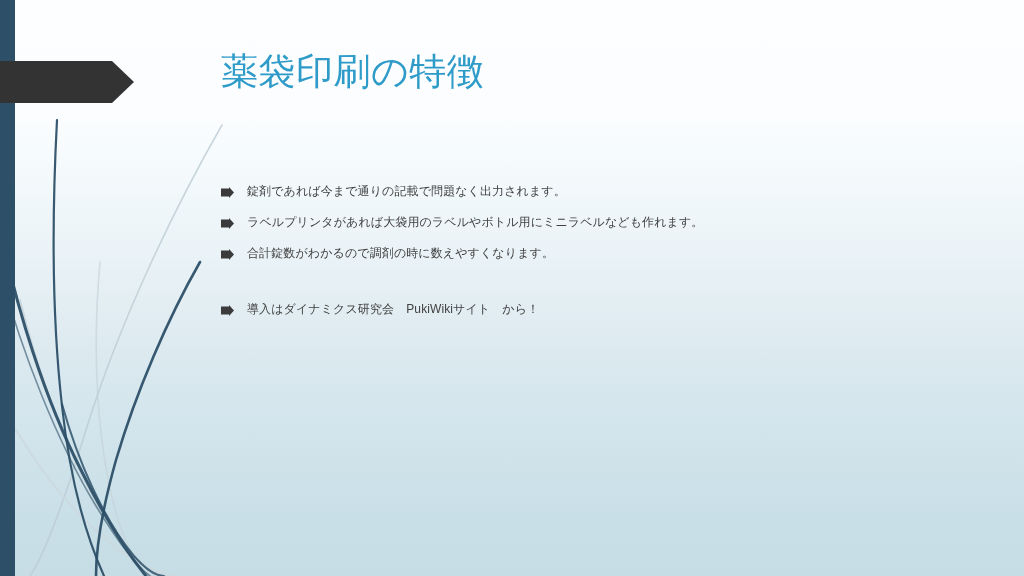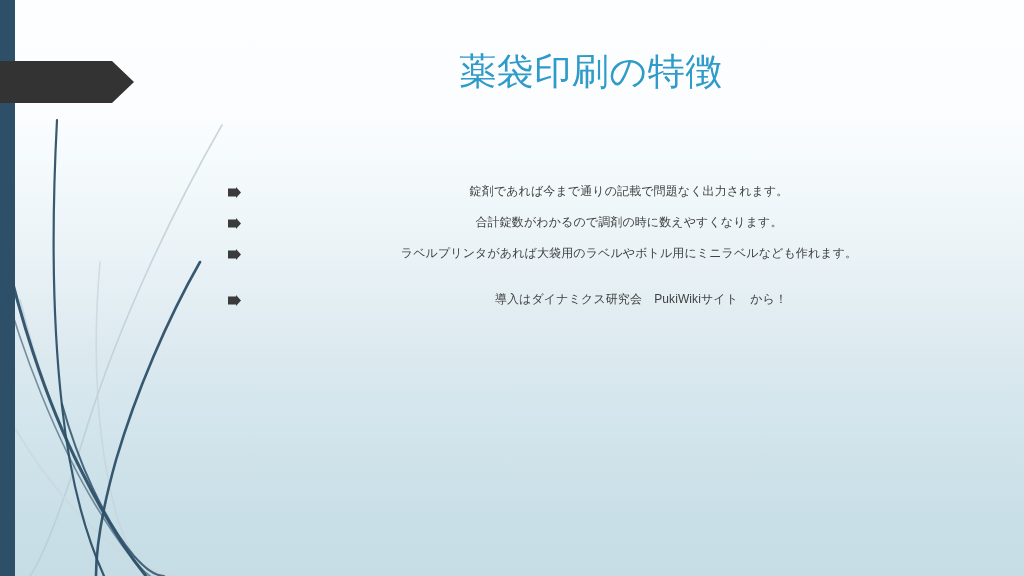--- a/index.html
+++ b/index.html
@@ -18,21 +18,20 @@
     overflow: hidden;
     background: linear-gradient(to bottom,
         #fdfeff 0%,
         #fcfdfe 18%,
         #f4fafc 30%,
         #e9f2f6 45%,
         #ddeaf0 60%,
         #d2e4ec 75%,
         #c9dfe7 90%,
         #c6dde6 100%);
-    text-align: center;
   }
 
   
   .left-rail {
     position: absolute;
     left: 0;
     top: 0;
     width: 15px;
     height: 576px;
     background: #2d5068;
@@ -82,22 +81,21 @@
     width: 790px;
     z-index: 6;
   }
 
   .bullet-row {
     display: flex;
     align-items: flex-start;
     height: 31px;
   }
   .bullet-row.spacer-before {
-    margin-top: 15px;
-    gap: 24px;
+    margin-top: 25px;
   }
 
   .bullet-mark {
     flex: 0 0 auto;
     width: 26px;
     padding-top: 8px;
     display: block;
   }
 
   .bullet-text {
@@ -150,30 +148,30 @@
     </div>
 
 
 
     <div class="bullet-row">
       <span class="bullet-mark">
         <svg width="13" height="11" viewBox="0 0 13 11" xmlns="http://www.w3.org/2000/svg">
           <path d="M0,1.6 L8,1.6 L8,0 L13,5.5 L8,11 L8,9.4 L0,9.4 Z" fill="#3b3b3b"></path>
         </svg>
       </span>
-      <span class="bullet-text">合計錠数がわかるので調剤の時に数えやすくなります。</span>
+      <span class="bullet-text">ラベルプリンタがあれば大袋用のラベルやボトル用にミニラベルなども作れます。</span>
     </div>
 
     <div class="bullet-row">
       <span class="bullet-mark">
         <svg width="13" height="11" viewBox="0 0 13 11" xmlns="http://www.w3.org/2000/svg">
           <path d="M0,1.6 L8,1.6 L8,0 L13,5.5 L8,11 L8,9.4 L0,9.4 Z" fill="#3b3b3b"></path>
         </svg>
       </span>
-      <span class="bullet-text">ラベルプリンタがあれば大袋用のラベルやボトル用にミニラベルなども作れます。</span>
+      <span class="bullet-text">合計錠数がわかるので調剤の時に数えやすくなります。</span>
     </div>
 
     <div class="bullet-row spacer-before">
       <span class="bullet-mark">
         <svg width="13" height="11" viewBox="0 0 13 11" xmlns="http://www.w3.org/2000/svg">
           <path d="M0,1.6 L8,1.6 L8,0 L13,5.5 L8,11 L8,9.4 L0,9.4 Z" fill="#3b3b3b"></path>
         </svg>
       </span>
       <span class="bullet-text">導入はダイナミクス研究会　PukiWikiサイト　から！</span>
     </div>

